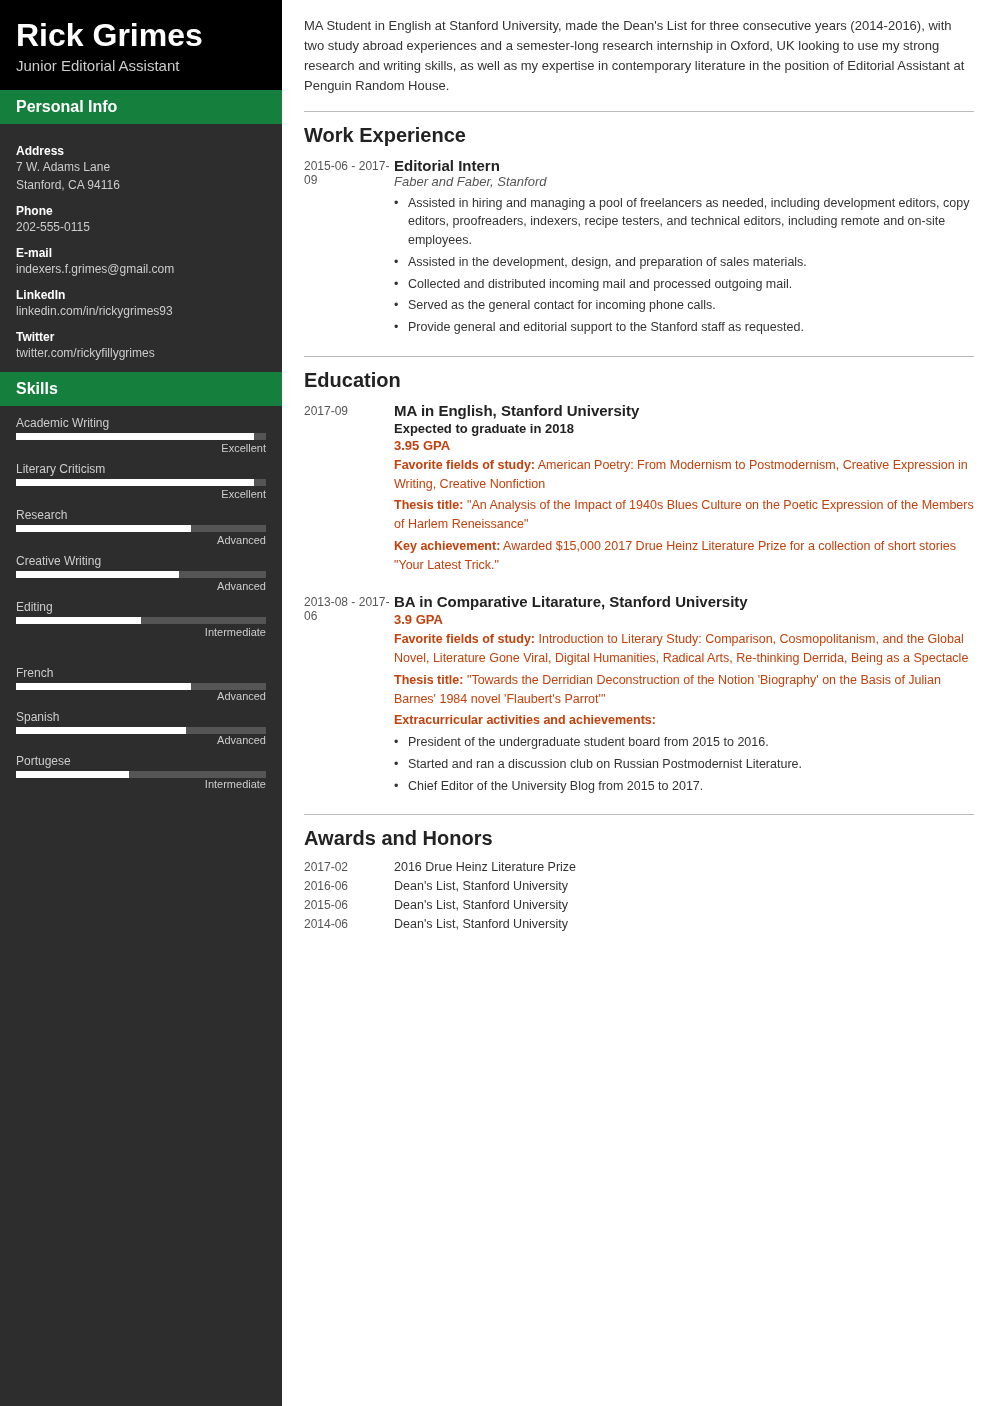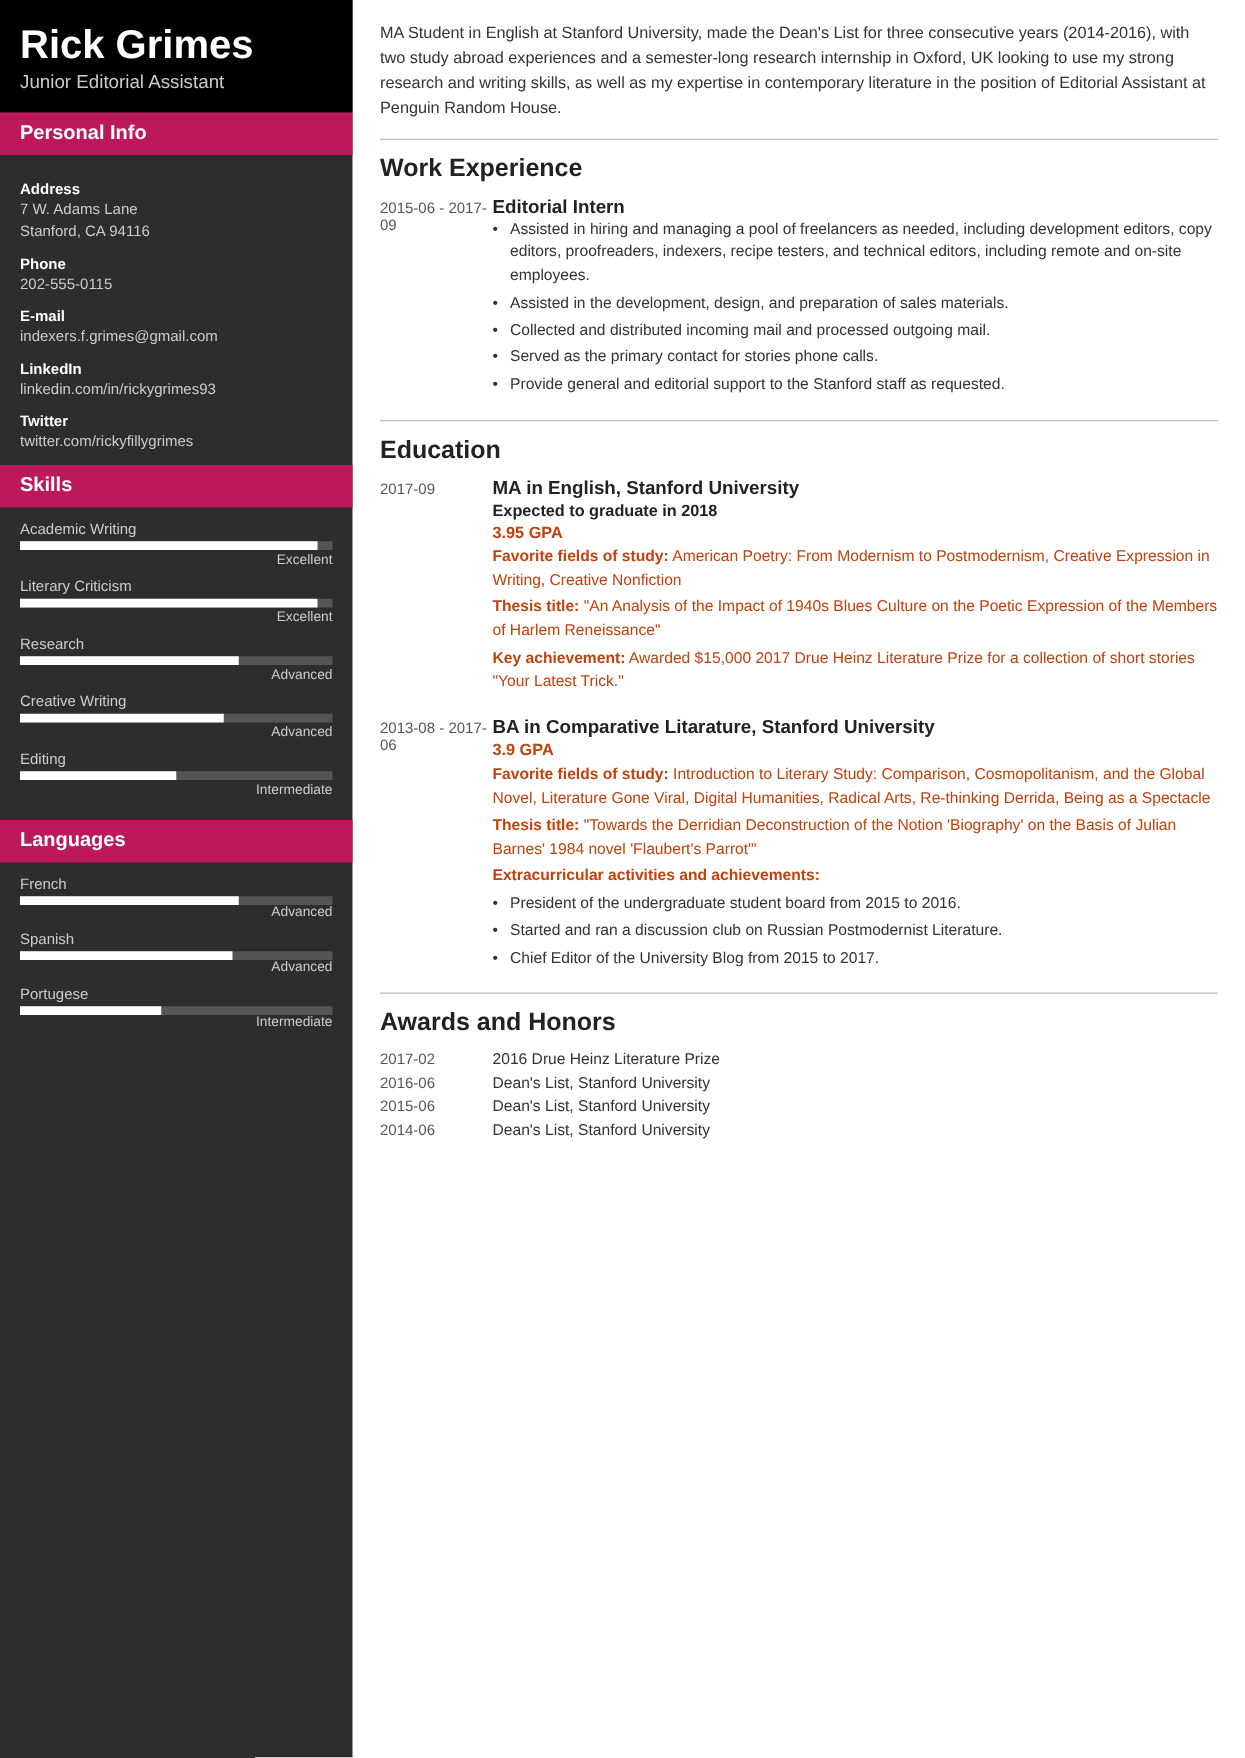--- a/index.html
+++ b/index.html
@@ -24,21 +24,21 @@
       line-height: 1.1;
       color: #fff;
     }
     .sidebar-title {
       font-size: 15px;
       color: #ccc;
       margin-top: 4px;
     }
 
     .sidebar-section-title {
-      background: #be185d;
+      background: #15803d;
       color: #fff;
       font-size: 16px;
       font-weight: bold;
       padding: 8px 16px;
       margin-top: 0;
     }
 
     .sidebar-content {
       padding: 10px 16px;
     }
@@ -274,21 +274,20 @@
   </div>
       <div class="skill-item">
     <div class="skill-name">Editing</div>
     <div class="skill-bar-bg">
       <div class="skill-bar-fill" style="width:50%"></div>
     </div>
     <div class="skill-level">Intermediate</div>
   </div>
     </div>
 
-  <div class="sidebar-section-title">Languages</div>
   <div class="sidebar-content" id="languages-container">
       <div class="lang-item">
     <div class="lang-name">French</div>
     <div class="lang-bar-bg">
       <div class="lang-bar-fill" style="width:70%"></div>
     </div>
     <div class="lang-level">Advanced</div>
   </div>
       <div class="lang-item">
     <div class="lang-name">Spanish</div>
@@ -312,25 +311,26 @@
 
   <p class="summary-text">MA Student in English at Stanford University, made the Dean's List for three consecutive years (2014-2016), with two study abroad experiences and a semester-long research internship in Oxford, UK looking to use my strong research and writing skills, as well as my expertise in contemporary literature in the position of Editorial Assistant at Penguin Random House.</p>
 
   <hr class="section-divider">
   <div class="section-title">Work Experience</div>
   <div id="work-entries">
       <div class="entry">
     <div class="entry-date">2015-06 - 2017-09</div>
     <div class="entry-body">
       <div class="entry-title">Editorial Intern</div>
+      <div class="entry-subtitle">Faber and Faber, Stanford</div>
       <ul class="entry-bullets">
             <li>Assisted in hiring and managing a pool of freelancers as needed, including development editors, copy editors, proofreaders, indexers, recipe testers, and technical editors, including remote and on-site employees.</li>
             <li>Assisted in the development, design, and preparation of sales materials.</li>
             <li>Collected and distributed incoming mail and processed outgoing mail.</li>
-            <li>Served as the primary contact for stories phone calls.</li>
+            <li>Served as the general contact for incoming phone calls.</li>
             <li>Provide general and editorial support to the Stanford staff as requested.</li>
           </ul>
     </div>
   </div>
     </div>
 
   <hr class="section-divider">
   <div class="section-title">Education</div>
   <div id="education-entries">
       <div class="entry">

